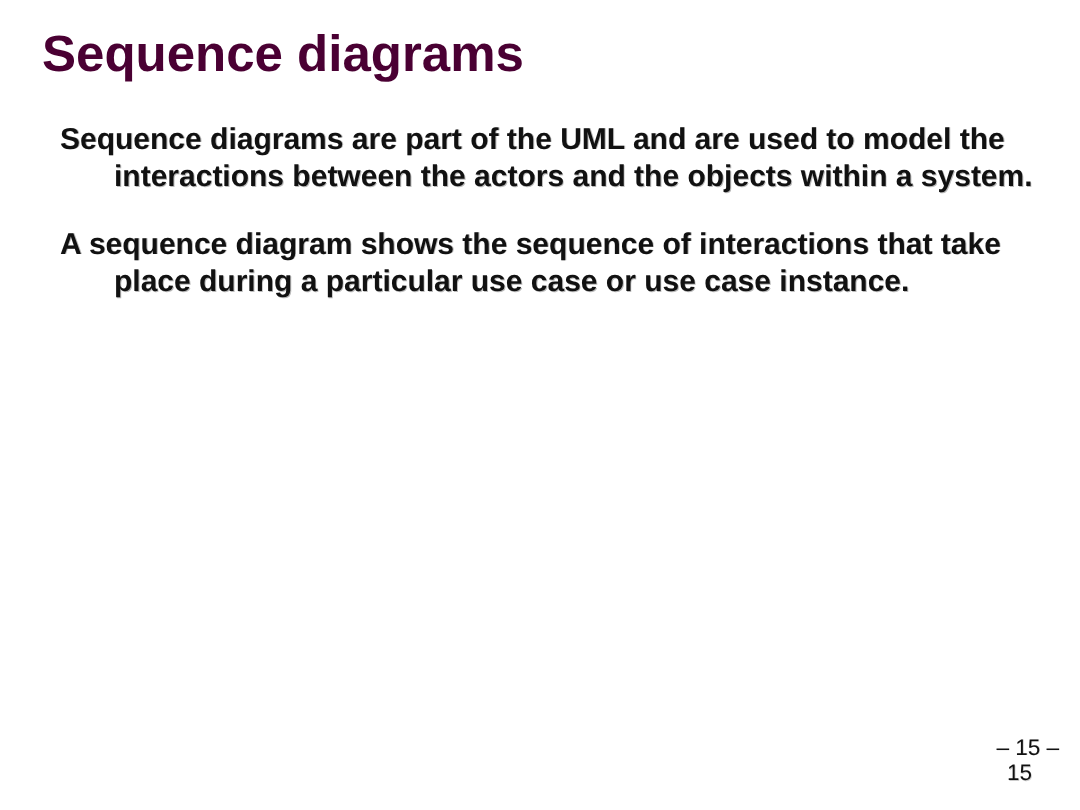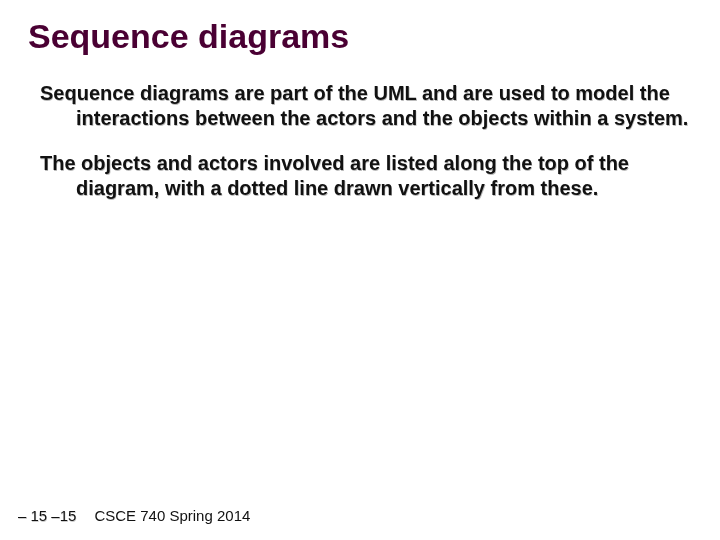--- a/index.html
+++ b/index.html
@@ -40,20 +40,21 @@
     position: absolute;
     left: 0;
     bottom: 16px;
     width: 720px;
     box-sizing: border-box;
     padding: 0 14px 0 18px;
     color: #111;
     font-size: 15px;
     display: flex;
     align-items: flex-end;
+    flex-direction: column;
   }
   .footer .pgmark {
     flex: 0 0 auto;
     text-shadow: 0.5px 0.5px 0 #ccc;
   }
   .footer .chap {
     flex: 1 1 auto;
     text-align: center;
     font-size: 17px;
     text-shadow: 0.5px 0.5px 0 #ccc;
@@ -70,21 +71,20 @@
   }
 </style>
 </head>
 <body>
 
 <div class="slide">
 
   <h1 class="title">Sequence diagrams</h1>
 
   <p class="para">Sequence diagrams are part of the UML and are used to model the interactions between the actors and the objects within a system.</p>
-  <p class="para">The objects and actors involved are listed along the top of the diagram, with a dotted line drawn vertically from these.</p>
+  <p class="para">A sequence diagram shows the sequence of interactions that take place during a particular use case or use case instance.</p>
 
   <div class="footer">
     <span class="pgmark">– 15 –</span>
     <span class="pgnum">15</span>
-    <span class="course">CSCE 740 Spring  2014</span>
   </div>
 
 </div>
 
 </body></html>

